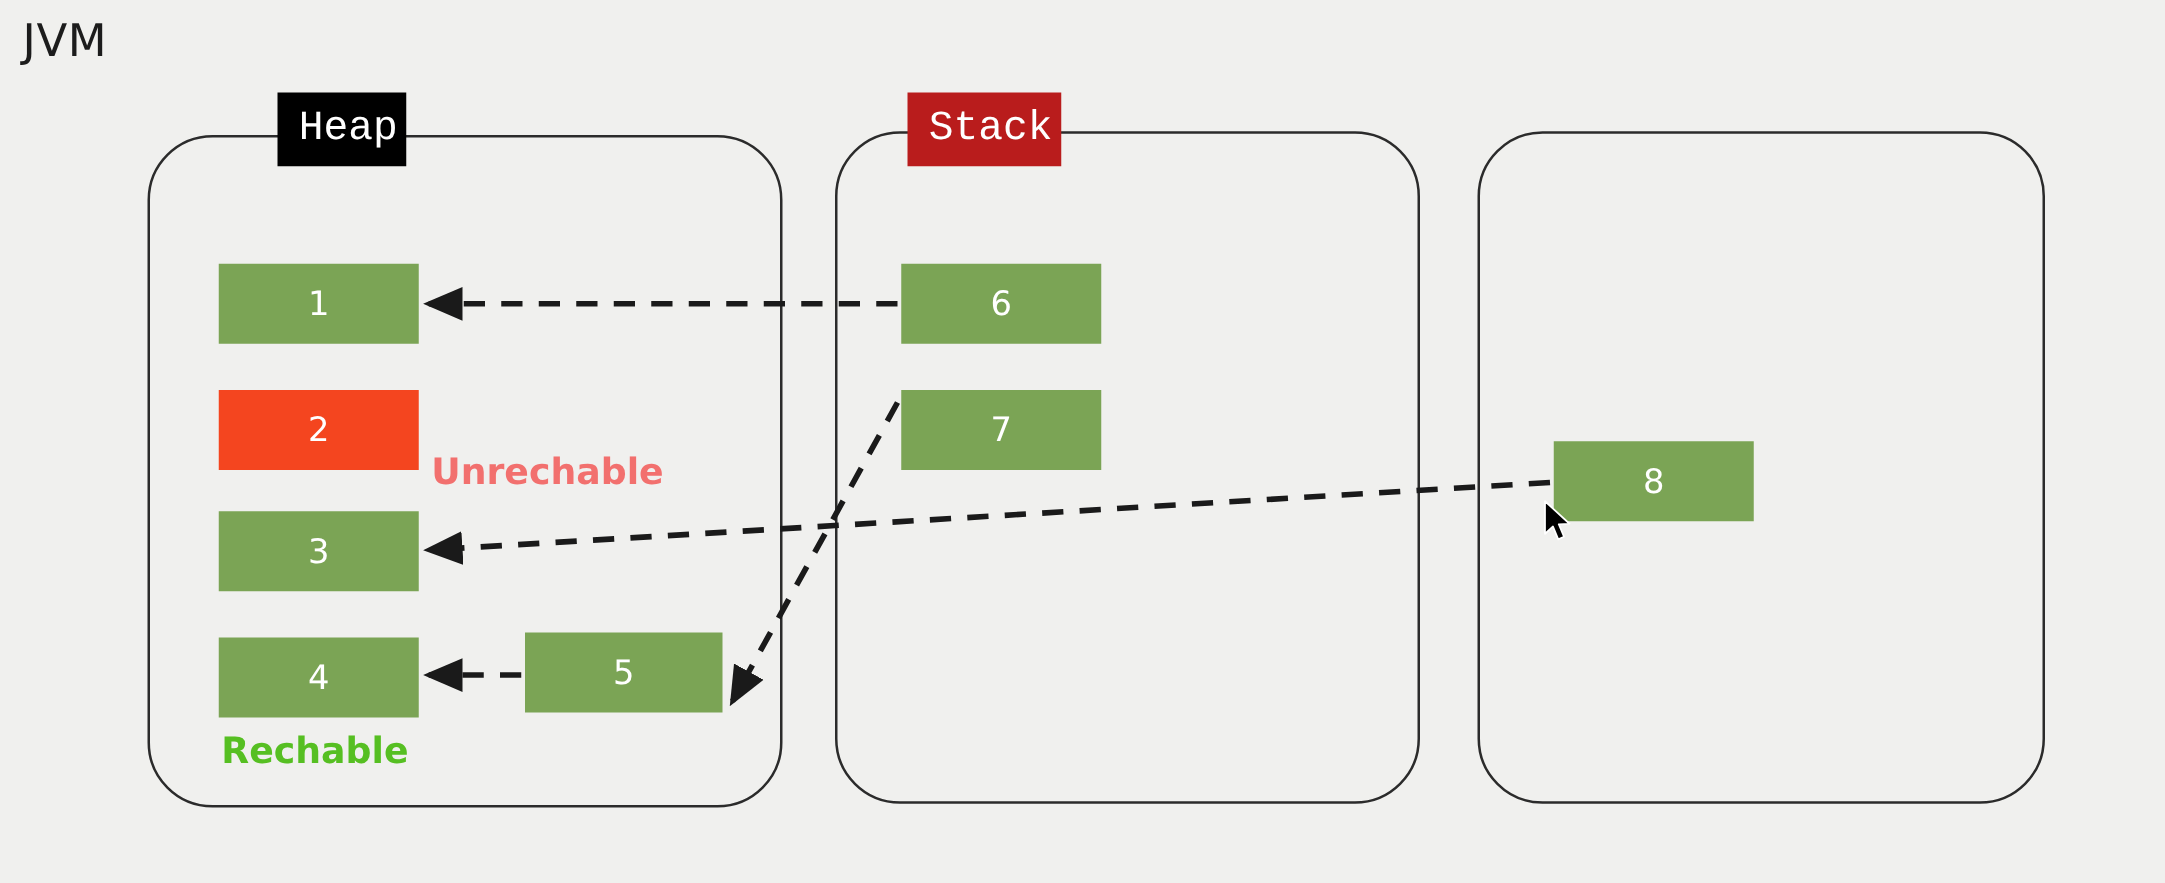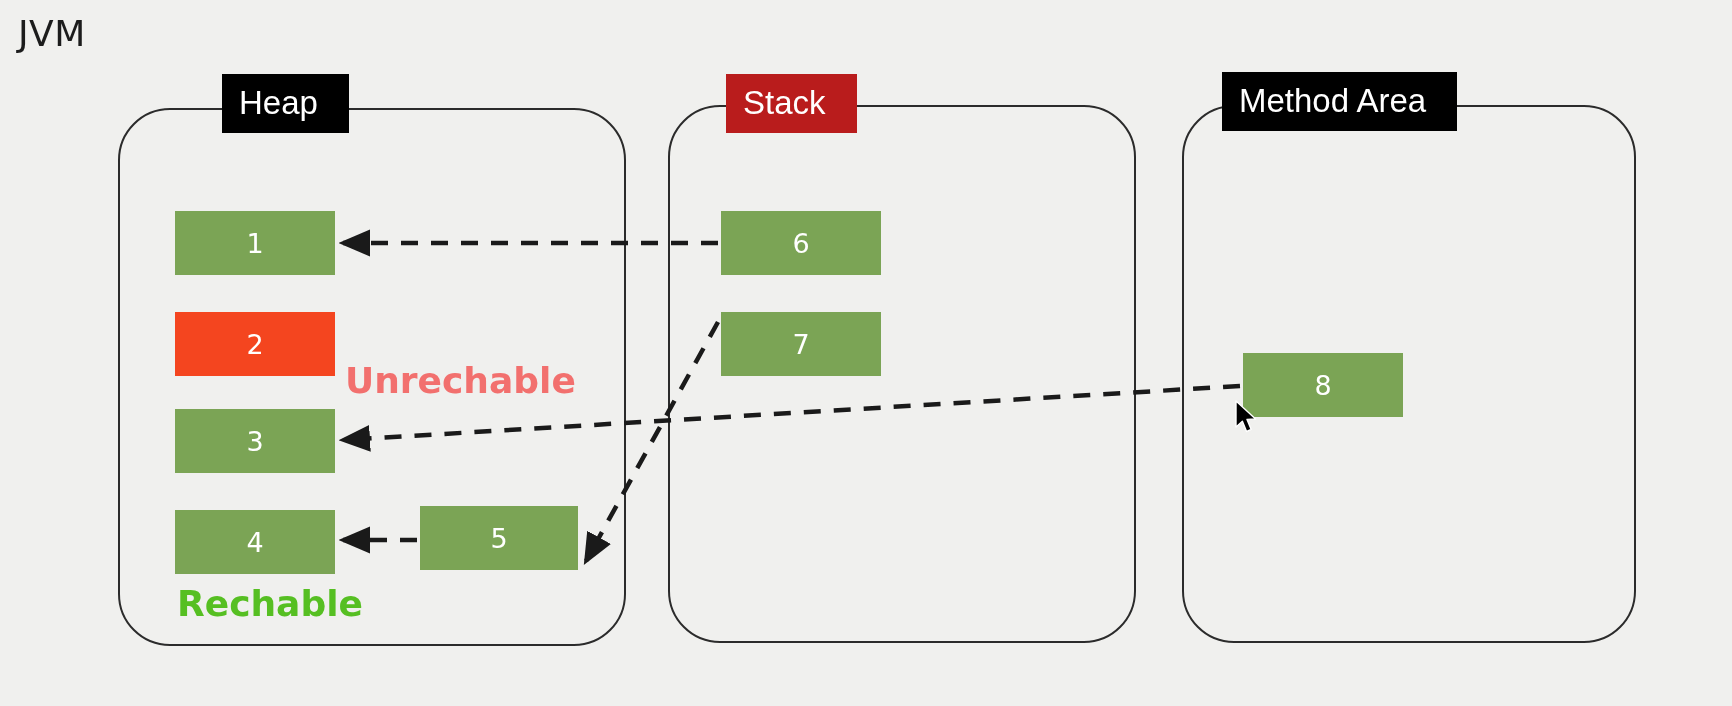--- a/index.html
+++ b/index.html
@@ -37,45 +37,45 @@
     border-radius: 52px;
     box-sizing: border-box;
     background: transparent;
   }
   .region-label {
     position: absolute;
     background: #000000;
     color: #ffffff;
     font-size: 33px;
     line-height: 1;
-    padding: 12px 31px 14px 17px;
+    padding: 12px 7px 14px 17px;
     white-space: nowrap;
     z-index: 6;
-    font-family: Liberation Sans, sans-serif;
+    font-family: Liberation Mono, monospace;
   }
 
   
   .block {
     position: absolute;
     box-sizing: border-box;
     display: flex;
     align-items: center;
     justify-content: center;
     color: #ffffff;
     font-size: 27px;
     z-index: 4;
     font-family: "DejaVu Sans", "Liberation Sans", sans-serif;
   }
   .block.green { background: #7ba455; }
   .block.red   { background: #f4451f; }
 
   
   .annotation {
     position: absolute;
-    font-size: 36px;
+    font-size: 29px;
     font-weight: bold;
     white-space: nowrap;
     z-index: 5;
     font-family: "DejaVu Sans", "Liberation Sans", sans-serif;
   }
 
   
   #arrows {
     position: absolute;
     left: 0;
@@ -113,21 +113,20 @@
     <g id="arrow-group">
         <line x1="718" y1="243" x2="343" y2="243" stroke="#1a1a1a" stroke-width="4.5" stroke-dasharray="17 13" marker-end="url(#arrowhead)"></line>
         <line x1="1240" y1="386" x2="343" y2="440" stroke="#1a1a1a" stroke-width="4.5" stroke-dasharray="17 13" marker-end="url(#arrowhead)"></line>
         <line x1="718" y1="322" x2="586" y2="561" stroke="#1a1a1a" stroke-width="4.5" stroke-dasharray="17 13" marker-end="url(#arrowhead)"></line>
         <line x1="417" y1="540" x2="343" y2="540" stroke="#1a1a1a" stroke-width="4.5" stroke-dasharray="17 13" marker-end="url(#arrowhead)"></line>
       </g>
   </svg>
 
   <div class="region-label" id="label-heap" style="left: 222px; top: 74px; background: rgb(0, 0, 0); color: rgb(255, 255, 255);">Heap</div>
   <div class="region-label" id="label-stack" style="left: 726px; top: 74px; background: #b91c1c; color: rgb(255, 255, 255);">Stack</div>
-  <div class="region-label" id="label-method-area" style="left: 1222px; top: 72px; background: rgb(0, 0, 0); color: rgb(255, 255, 255);">Method Area</div>
 
   <div class="block green" id="blk-1" style="left: 175px; top: 211px; width: 160px; height: 64px; background: rgb(123, 164, 85);">1</div>
   <div class="block red" id="blk-2" style="left: 175px; top: 312px; width: 160px; height: 64px; background: rgb(244, 69, 31);">2</div>
   <div class="block green" id="blk-3" style="left: 175px; top: 409px; width: 160px; height: 64px; background: rgb(123, 164, 85);">3</div>
   <div class="block green" id="blk-4" style="left: 175px; top: 510px; width: 160px; height: 64px; background: rgb(123, 164, 85);">4</div>
   <div class="block green" id="blk-5" style="left: 420px; top: 506px; width: 158px; height: 64px; background: rgb(123, 164, 85);">5</div>
   <div class="block green" id="blk-6" style="left: 721px; top: 211px; width: 160px; height: 64px; background: rgb(123, 164, 85);">6</div>
   <div class="block green" id="blk-7" style="left: 721px; top: 312px; width: 160px; height: 64px; background: rgb(123, 164, 85);">7</div>
   <div class="block green" id="blk-8" style="left: 1243px; top: 353px; width: 160px; height: 64px; background: rgb(123, 164, 85);">8</div>
 

